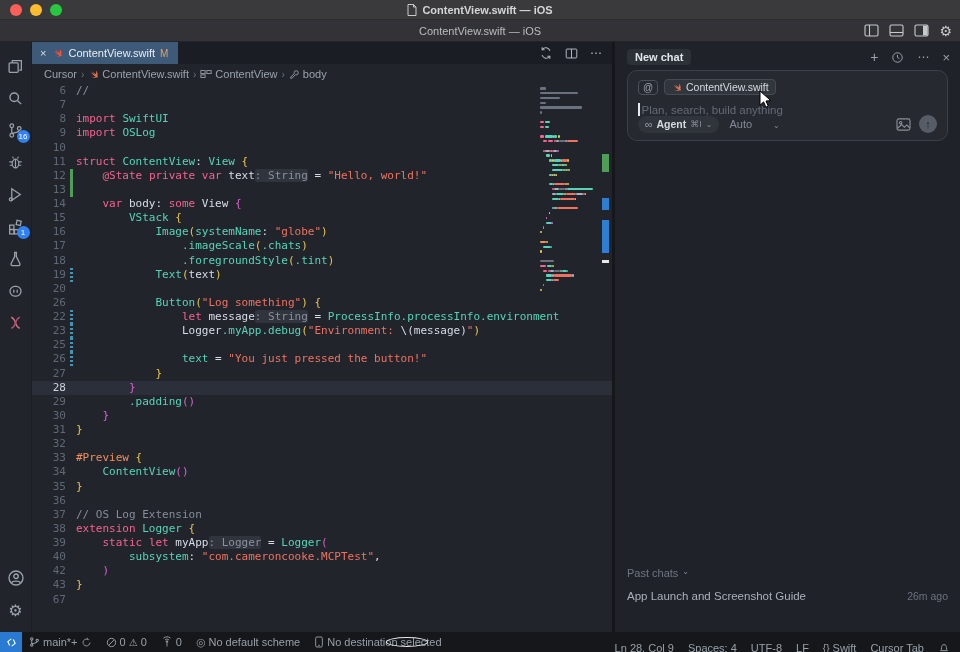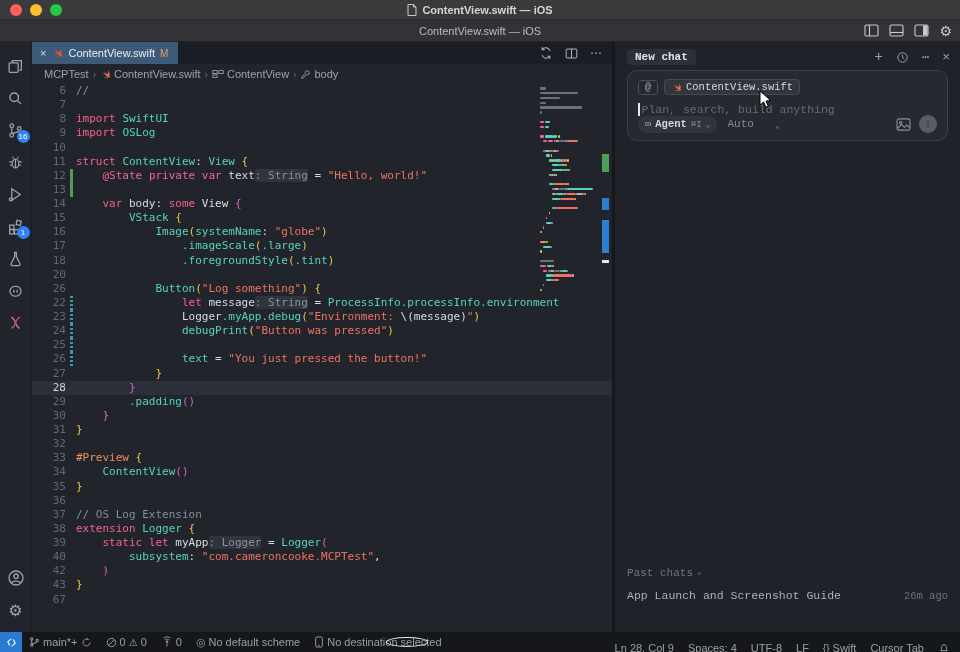--- a/index.html
+++ b/index.html
@@ -79,21 +79,21 @@
   .mmc-cm{background:#6a7280}.mmc-kw{background:#f7618f}.mmc-ty{background:#57d4b7}
   .mmc-str{background:#ef7261}.mmc-pl{background:#aab2bd}.mmc-bry{background:#e8c64c}
   .mmc-brm{background:#de5fd0}.mmc-attr{background:#ef8e5e}.mmc-inlay{background:#6a7280}
   .overview { position:absolute; right:0; top:0; width:14px; bottom:0; }
   .ov-mark { position:absolute; left:4px; width:7px; }
 
   
   .divider { width:3px; background:#15171b; }
 
   
-  .chat { flex:1; position:relative; background:#1f2228;font-family:Liberation Mono, monospace; }
+  .chat { flex:1; position:relative; background:#1f2228; }
   .chat-header { height:24px; display:flex; align-items:center; padding:6px 10px 0 12px; }
   .newchat-pill { background:#2c3138; border-radius:4px; padding:2px 8px;
                   color:#e2e6ea; font-size:11px; font-weight:700; }
   .chat-header-icons { margin-left:auto; display:flex; gap:13px; color:#9aa2ab;
                        font-size:12px; align-items:center; }
   .chat-card { position:absolute; left:12px; right:12px; top:28px; height:71px;
                background:#26292f; border:1px solid #3a4048; border-radius:10px;
                padding:8px 10px; }
   .card-row1 { display:flex; align-items:center; gap:6px; }
   .at-btn { width:20px; height:15px; border:1px solid #4a515b; border-radius:4px;
@@ -268,21 +268,21 @@
           <svg width="13" height="13" viewBox="0 0 16 16" fill="none" stroke="currentColor" stroke-width="1.2">
               <rect x="1.5" y="2.5" width="13" height="11" rx="1"></rect>
               <line x1="8" y1="2.5" x2="8" y2="13.5"></line>
             </svg>
           <span style="font-size:12px;">⋯</span>
         </div>
       </div>
 
       <div class="breadcrumb">
         <span class="bc-item">
-            <span>MCPTest</span>
+            <span>Cursor</span>
           </span>
         <span class="bc-sep">›</span>
         <span class="bc-item">
           <svg width="11" height="11" viewBox="0 0 16 16">
               <path d="M13.5 10.2c1.2-2.5.4-5.6-1.8-7.9.6 1.9.3 4-.7 5.4C9.5 6.2 7.6 4.6 5.5 3c1.3 2 3 3.9 4.6 5.5C8 7.6 5.8 6.3 4 4.9c2 2.6 4.4 4.9 7.2 6.3-1.6 1-3.9 1-6.2-.4 1.9 1.9 5 2.6 7.3 1.5.7-.4 1.7-.4 2.3.2.3-.7 0-1.7-1.1-2.3z" fill="#e2714f"></path>
             </svg>
           <span>ContentView.swift</span>
           </span>
         <span class="bc-sep">›</span>
         <span class="bc-item">
@@ -308,27 +308,27 @@
             <div class="code-line"><span class="ln">7</span><span class="gmark"></span><span class="ltxt"></span></div>
             <div class="code-line"><span class="ln">8</span><span class="gmark"></span><span class="ltxt"><span class="tk-kw">import</span><span class="tk-pl"> </span><span class="tk-ty">SwiftUI</span></span></div>
             <div class="code-line"><span class="ln">9</span><span class="gmark"></span><span class="ltxt"><span class="tk-kw">import</span><span class="tk-pl"> </span><span class="tk-ty">OSLog</span></span></div>
             <div class="code-line"><span class="ln">10</span><span class="gmark"></span><span class="ltxt"></span></div>
             <div class="code-line"><span class="ln">11</span><span class="gmark"></span><span class="ltxt"><span class="tk-kw">struct</span><span class="tk-pl"> </span><span class="tk-ty">ContentView</span><span class="tk-pl">: </span><span class="tk-ty">View</span><span class="tk-pl"> </span><span class="tk-bry">{</span></span></div>
             <div class="code-line"><span class="ln">12</span><span class="gmark added"></span><span class="ltxt"><span class="tk-pl">    </span><span class="tk-kw">@State</span><span class="tk-pl"> </span><span class="tk-kw">private</span><span class="tk-pl"> </span><span class="tk-kw">var</span><span class="tk-pl"> text</span><span class="tk-inlay">: String</span><span class="tk-pl"> = </span><span class="tk-str">"Hello, world!"</span></span></div>
             <div class="code-line"><span class="ln">13</span><span class="gmark added"></span><span class="ltxt"></span></div>
             <div class="code-line"><span class="ln">14</span><span class="gmark"></span><span class="ltxt"><span class="tk-pl">    </span><span class="tk-kw">var</span><span class="tk-pl"> body: </span><span class="tk-kw">some</span><span class="tk-pl"> View </span><span class="tk-brm">{</span></span></div>
             <div class="code-line"><span class="ln">15</span><span class="gmark"></span><span class="ltxt"><span class="tk-pl">        </span><span class="tk-ty">VStack</span><span class="tk-pl"> </span><span class="tk-bry">{</span></span></div>
             <div class="code-line"><span class="ln">16</span><span class="gmark"></span><span class="ltxt"><span class="tk-pl">            </span><span class="tk-ty">Image</span><span class="tk-bry">(</span><span class="tk-ty">systemName</span><span class="tk-pl">: </span><span class="tk-str">"globe"</span><span class="tk-bry">)</span></span></div>
-            <div class="code-line"><span class="ln">17</span><span class="gmark"></span><span class="ltxt"><span class="tk-pl">                </span><span class="tk-ty">.imageScale</span><span class="tk-bry">(</span><span class="tk-ty">.large</span><span class="tk-bry">)</span></span></div>
+            <div class="code-line"><span class="ln">17</span><span class="gmark"></span><span class="ltxt"><span class="tk-pl">                </span><span class="tk-ty">.imageScale</span><span class="tk-bry">(</span><span class="tk-ty">.chats</span><span class="tk-bry">)</span></span></div>
             <div class="code-line"><span class="ln">18</span><span class="gmark"></span><span class="ltxt"><span class="tk-pl">                </span><span class="tk-ty">.foregroundStyle</span><span class="tk-bry">(</span><span class="tk-ty">.tint</span><span class="tk-bry">)</span></span></div>
+            <div class="code-line"><span class="ln">19</span><span class="gmark modified"></span><span class="ltxt"><span class="tk-pl">            </span><span class="tk-ty">Text</span><span class="tk-bry">(</span><span class="tk-pl">text</span><span class="tk-bry">)</span></span></div>
             <div class="code-line"><span class="ln">20</span><span class="gmark"></span><span class="ltxt"></span></div>
             <div class="code-line"><span class="ln">26</span><span class="gmark"></span><span class="ltxt"><span class="tk-pl">            </span><span class="tk-ty">Button</span><span class="tk-bry">(</span><span class="tk-str">"Log something"</span><span class="tk-bry">)</span><span class="tk-pl"> </span><span class="tk-bry">{</span></span></div>
             <div class="code-line"><span class="ln">22</span><span class="gmark modified"></span><span class="ltxt"><span class="tk-pl">                </span><span class="tk-kw">let</span><span class="tk-pl"> message</span><span class="tk-inlay">: String</span><span class="tk-pl"> = </span><span class="tk-ty">ProcessInfo.processInfo.environment</span></span></div>
             <div class="code-line"><span class="ln">23</span><span class="gmark modified"></span><span class="ltxt"><span class="tk-pl">                </span><span class="tk-pl">Logger</span><span class="tk-ty">.myApp.debug</span><span class="tk-bry">(</span><span class="tk-str">"Environment: </span><span class="tk-pl">\(message)</span><span class="tk-str">"</span><span class="tk-bry">)</span></span></div>
-            <div class="code-line"><span class="ln">24</span><span class="gmark modified"></span><span class="ltxt"><span class="tk-pl">                </span><span class="tk-ty">debugPrint</span><span class="tk-bry">(</span><span class="tk-str">"Button was pressed"</span><span class="tk-bry">)</span></span></div>
             <div class="code-line"><span class="ln">25</span><span class="gmark modified"></span><span class="ltxt"></span></div>
             <div class="code-line"><span class="ln">26</span><span class="gmark modified"></span><span class="ltxt"><span class="tk-pl">                </span><span class="tk-ty">text</span><span class="tk-pl"> = </span><span class="tk-str">"You just pressed the button!"</span></span></div>
             <div class="code-line"><span class="ln">27</span><span class="gmark"></span><span class="ltxt"><span class="tk-pl">            </span><span class="tk-bry">}</span></span></div>
             <div class="code-line current"><span class="ln">28</span><span class="gmark"></span><span class="ltxt"><span class="tk-pl">        </span><span class="tk-brm">}</span></span></div>
             <div class="code-line"><span class="ln">29</span><span class="gmark"></span><span class="ltxt"><span class="tk-pl">        </span><span class="tk-ty">.padding</span><span class="tk-brm">()</span></span></div>
             <div class="code-line"><span class="ln">30</span><span class="gmark"></span><span class="ltxt"><span class="tk-pl">    </span><span class="tk-brm">}</span></span></div>
             <div class="code-line"><span class="ln">31</span><span class="gmark"></span><span class="ltxt"><span class="tk-bry">}</span></span></div>
             <div class="code-line"><span class="ln">32</span><span class="gmark"></span><span class="ltxt"></span></div>
             <div class="code-line"><span class="ln">33</span><span class="gmark"></span><span class="ltxt"><span class="tk-attr">#Preview</span><span class="tk-pl"> </span><span class="tk-bry">{</span></span></div>
             <div class="code-line"><span class="ln">34</span><span class="gmark"></span><span class="ltxt"><span class="tk-pl">    </span><span class="tk-ty">ContentView</span><span class="tk-brm">()</span></span></div>

